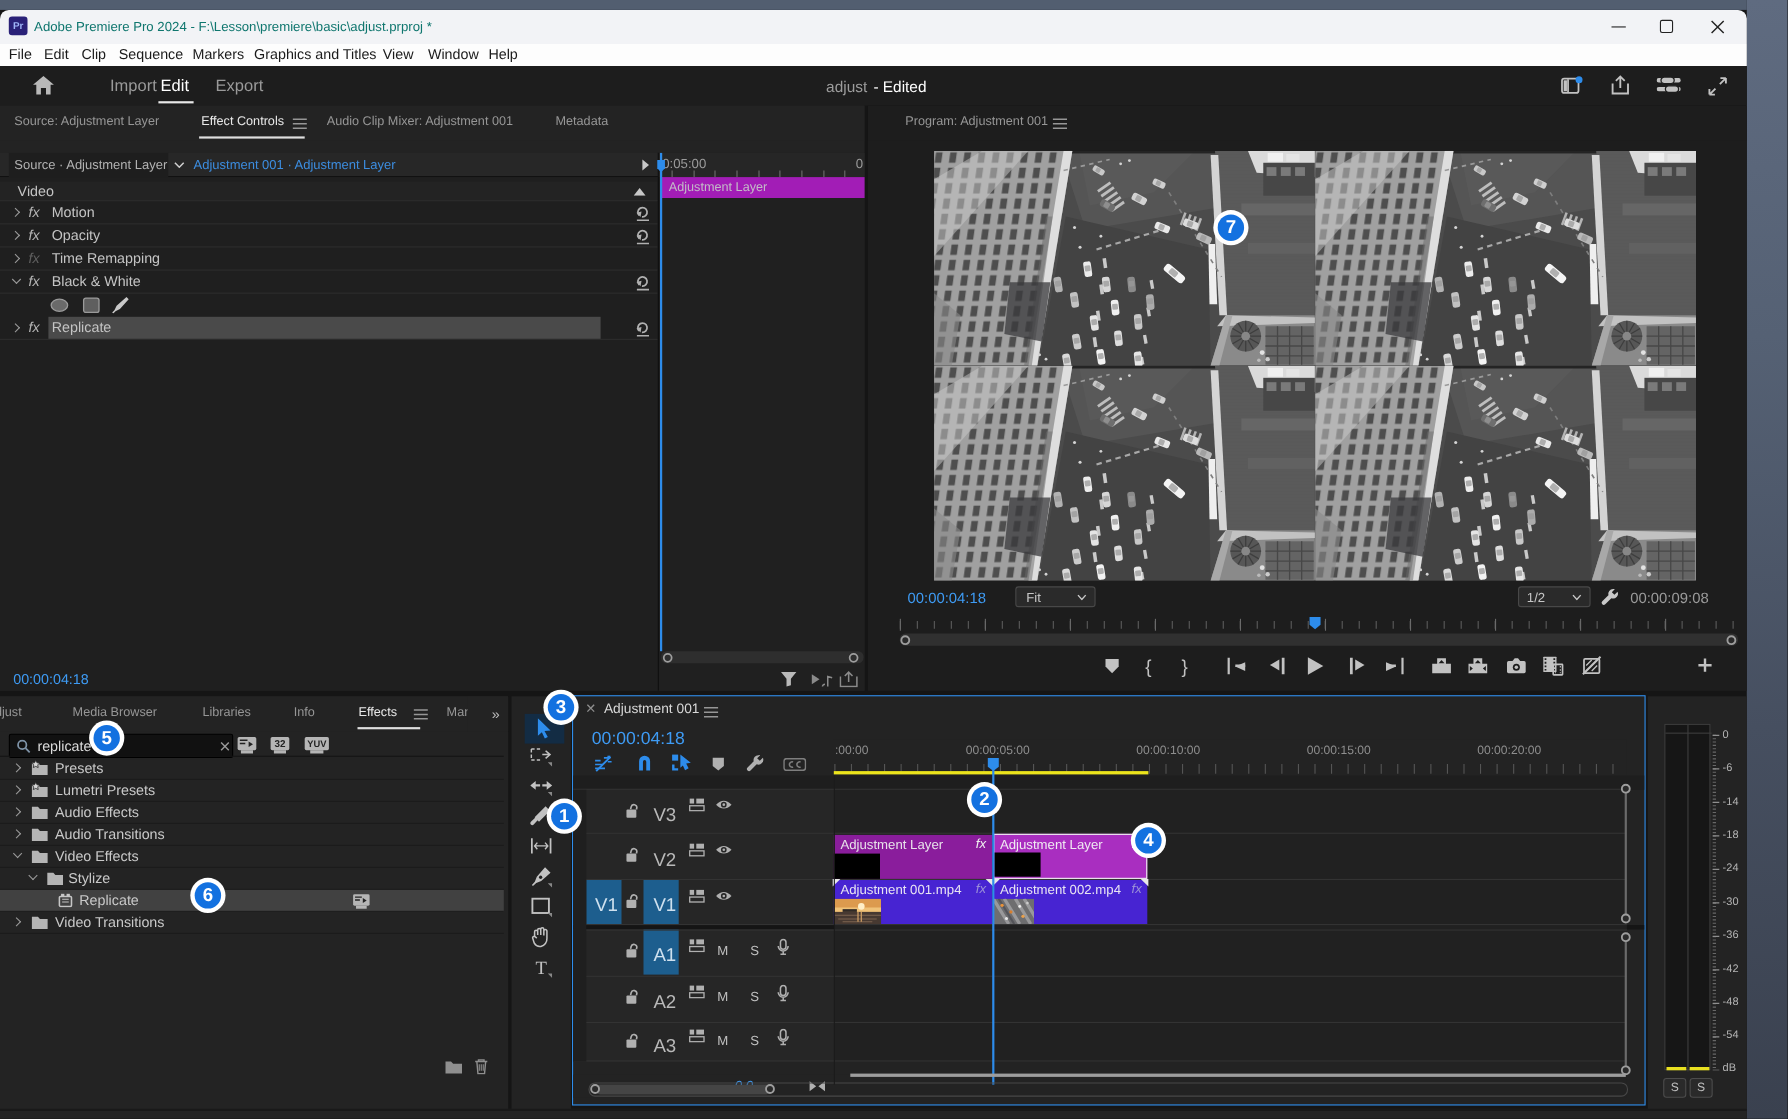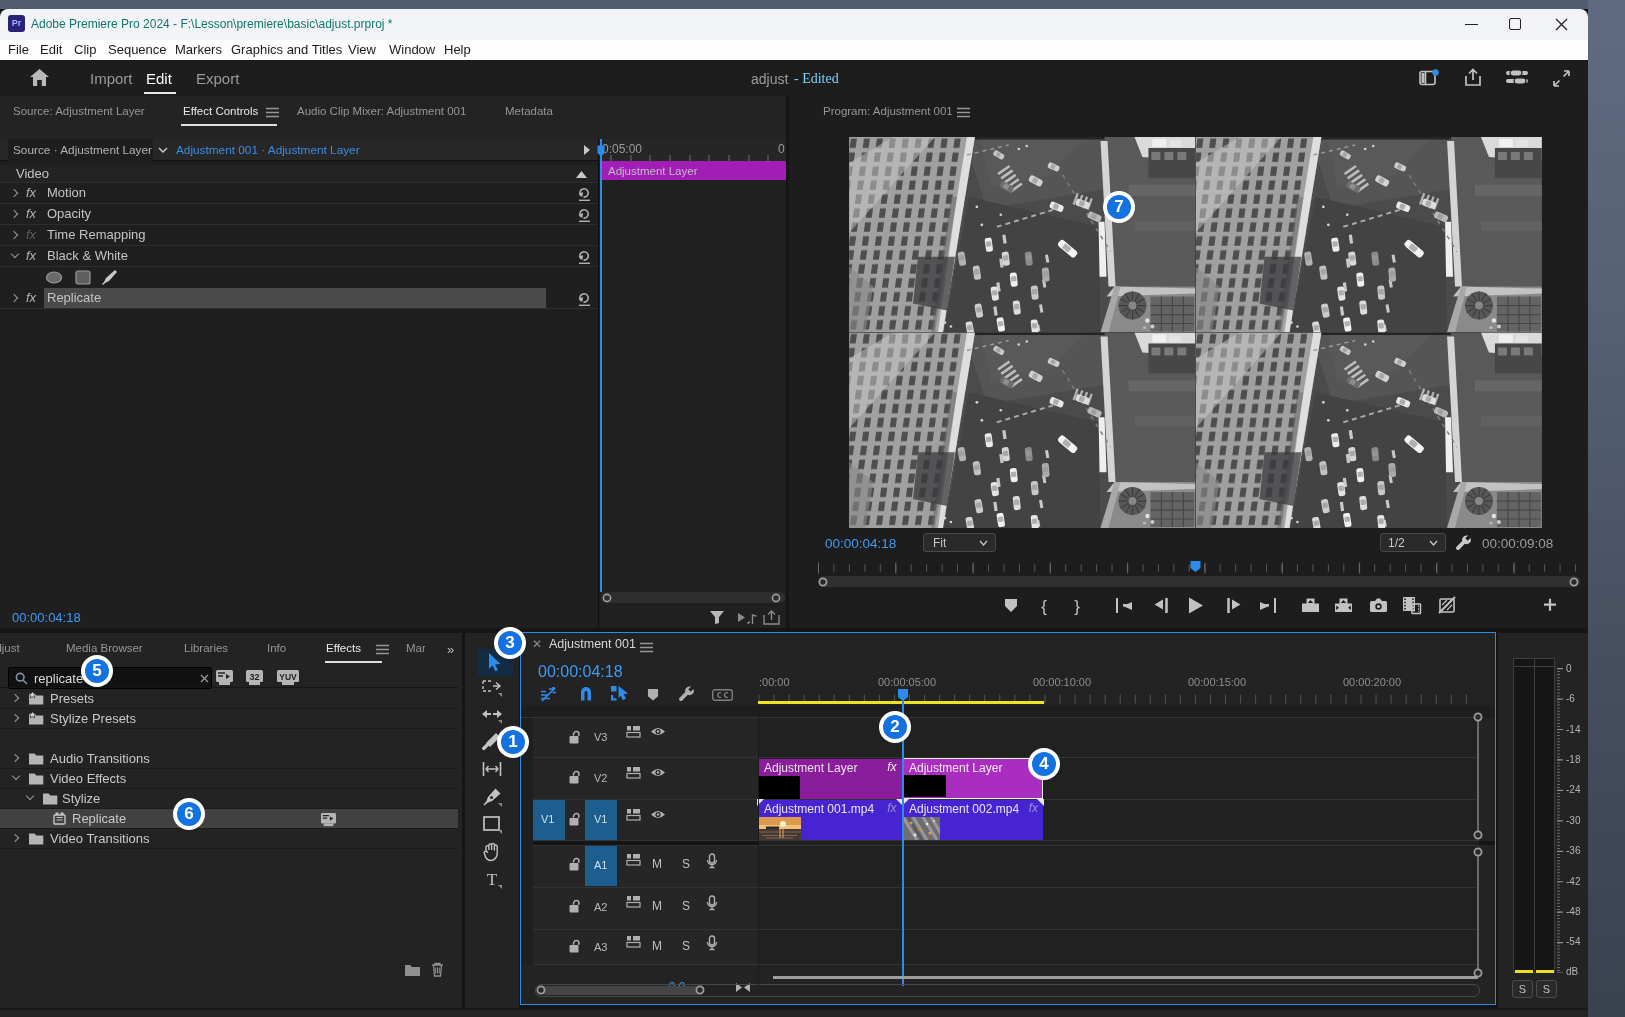--- a/index.html
+++ b/index.html
@@ -50,21 +50,21 @@
   .chr { position:absolute; width:6px; height:6px; border-right:1.6px solid #9a9a9a; border-bottom:1.6px solid #9a9a9a; }
   .chr.r { transform:rotate(-45deg); }
   .chr.d { transform:rotate(45deg); }
   .fxrow .fold { position:absolute; top:2px; width:16px; height:14px; }
   .fxrow .tlbl { position:absolute; left:50px; top:2px; font-size:13px; color:#c9c9c9; }
   .tool { position:absolute; left:17px; width:20px; height:20px; }
 
   
   .trow { position:absolute; left:0; width:958px; background:#262626; }
   .trow .lock { position:absolute; left:47px; top:12px; width:12px; height:14px; }
-  .tname { position:absolute; font-size:11px; color:#b9b9b9; }
+  .tname { position:absolute; font-size:17px; color:#b9b9b9; }
   .rlbl { position:absolute; top:4px; font-size:11px; color:#8e8e8e; }
   .notch { position:absolute; width:0; height:0; border-style:solid; }
   .mlbl { position:absolute; left:68px; font-size:10px; color:#b4b4b4; }
 
   .bluenum { position:absolute; width:32px; height:32px; border-radius:50%; background:#fff; z-index:50; }
   .bluenum > div { position:absolute; left:4px; top:4px; width:24px; height:24px; border-radius:50%; background:#1371e0;
      color:#fff; font-size:17px; font-weight:bold; text-align:center; line-height:24px; }
 </style>
 </head>
 <body>
@@ -252,26 +252,26 @@
     <div class="menuitem" style="left:231px;">Graphics and Titles</div>
     <div class="menuitem" style="left:348px;">View</div>
     <div class="menuitem" style="left:389px;">Window</div>
     <div class="menuitem" style="left:444px;">Help</div>
   </div>
 
   <div class="abs" id="wsbar">
     <svg class="abs" style="left:29px;top:8px;" width="21" height="20" viewBox="0 0 21 20">
       <path d="M10.5 1 L20 9 L17 9 L17 18 L12.8 18 L12.8 12 L8.2 12 L8.2 18 L4 18 L4 9 L1 9 Z" fill="#b9b9b9"></path>
     </svg>
-    <div class="wstab" style="left:90px;">Import</div>
+    <div class="wstab" style="left:100px;">Import</div>
     <div class="wstab" style="left:146px;color:#ffffff;">Edit</div>
     <div class="wstab" style="left:196px;">Export</div>
     <div class="abs" style="left:144px;top:32px;width:32px;height:2px;background:#e8e8e8;"></div>
     <div class="abs txt" style="left:751px;top:11px;font-size:14px;color:#9c9c9c;">adjust</div>
-    <div class="abs txt" style="left:794px;top:11px;font-size:14px;color:#7dd3fc;font-family:Liberation Serif, serif;">- Edited</div>
+    <div class="abs txt" style="left:794px;top:11px;font-size:14px;color:#ffffff;">- Edited</div>
     <svg class="abs" style="left:1419px;top:9px;" width="20" height="18" viewBox="0 0 20 18">
       <rect x="1" y="2.5" width="15" height="13" rx="2" fill="none" stroke="#c2c2c2" stroke-width="1.6"></rect>
       <path d="M6.5 3 v12" stroke="#c2c2c2" stroke-width="1.6"></path>
       <rect x="2.5" y="4" width="3" height="10" fill="#c2c2c2"></rect>
       <circle cx="16.5" cy="3.5" r="3.2" fill="#2d8ceb"></circle>
     </svg>
     <svg class="abs" style="left:1464px;top:8px;" width="18" height="19" viewBox="0 0 18 19">
       <path d="M2 8 v9 h14 v-9" stroke="#c2c2c2" stroke-width="1.7" fill="none"></path>
       <path d="M9 12 V2.5 M5 5.5 L9 1.5 L13 5.5" stroke="#c2c2c2" stroke-width="1.7" fill="none"></path>
     </svg>
@@ -568,21 +568,28 @@
           <svg class="fold" style="left:28px;">
             <use href="#folderstar"></use>
           </svg>
           <span class="tlbl">Presets</span>
         </div>
       <div class="fxrow" style="top:21px;">
           <div class="chr r" style="left:12px;top:6px;"></div>
           <svg class="fold" style="left:28px;">
             <use href="#folderstar"></use>
           </svg>
-          <span class="tlbl">Stylize Presets</span>
+          <span class="tlbl">Lumetri Presets</span>
+        </div>
+      <div class="fxrow" style="top:41px;">
+          <div class="chr r" style="left:12px;top:6px;"></div>
+          <svg class="fold" style="left:28px;">
+            <use href="#folder"></use>
+          </svg>
+          <span class="tlbl">Audio Effects</span>
         </div>
       <div class="fxrow" style="top:81px;">
           <div class="chr d" style="left:13px;top:4px;"></div>
           <svg class="fold" style="left:28px;">
             <use href="#folder"></use>
           </svg>
           <span class="tlbl">Video Effects</span>
         </div>
       <div class="fxrow" style="top:61px;">
           <div class="chr r" style="left:12px;top:6px;"></div>

